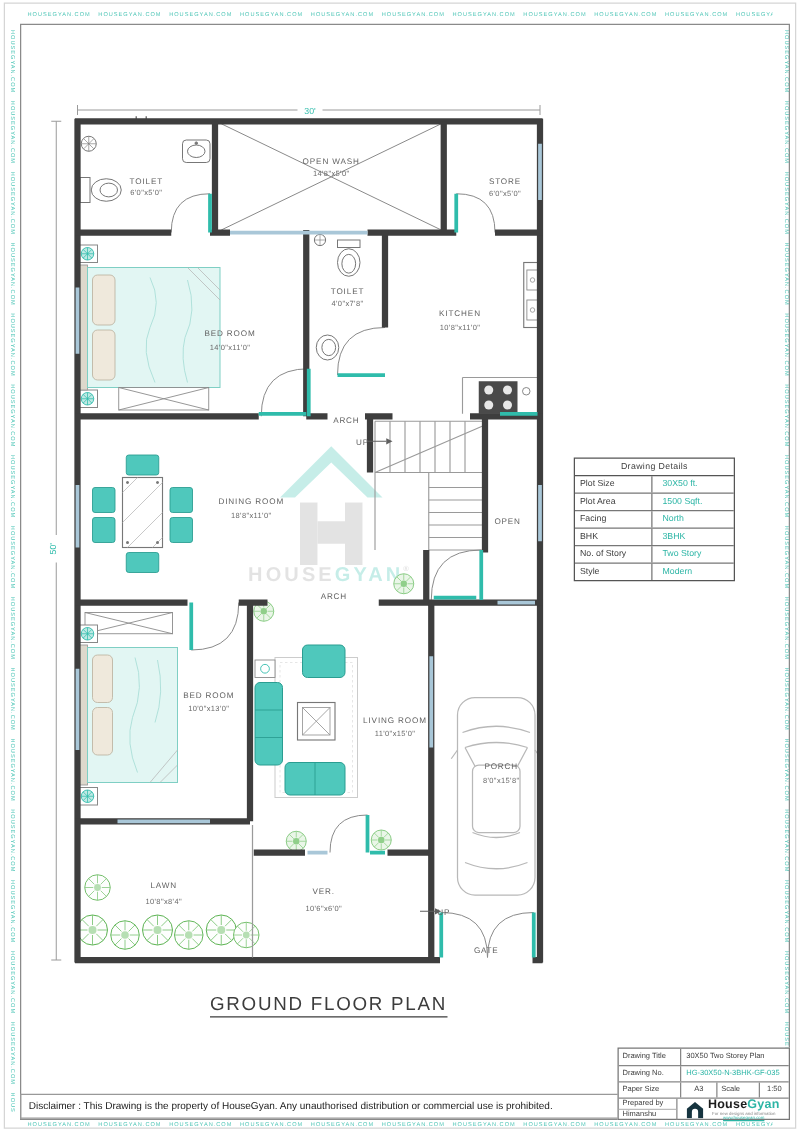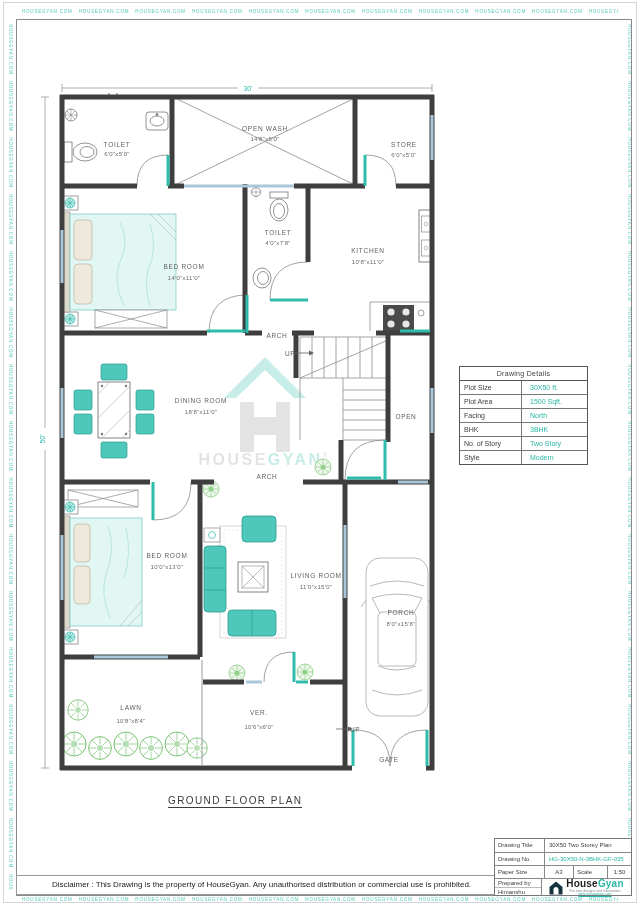--- a/index.html
+++ b/index.html
@@ -22,25 +22,25 @@
   
   .details{position:absolute;left:459px;top:366px;width:127px;border:1px solid #555;
            background:#fff;font-size:7px;color:#3d3d3d;}
   .details .hd{height:13px;line-height:13px;text-align:center;border-bottom:1px solid #555;
                letter-spacing:.3px;}
   .details .dr{display:flex;height:13px;line-height:13px;border-bottom:1px solid #777;}
   .details .dr:last-child{border-bottom:none;}
   .details .dl{width:57px;padding-left:4px;border-right:1px solid #777;}
   .details .dv{flex:1;padding-left:8px;color:#2bb5a5;}
   
-  .plantitle{position:absolute;left:168px;top:795px;font-size:10px;color:#3c3c3c;
+  .plantitle{position:absolute;left:168px;top:795px;font-size:15px;color:#3c3c3c;
              letter-spacing:1.4px;border-bottom:1px solid #3c3c3c;padding-bottom:1px;}
   
   .disclaimer{position:absolute;left:16px;top:875px;width:477px;height:18px;border:1px solid #999;
-              border-right:none;line-height:18px;padding-left:6px;font-size:8px;color:#222;text-align:center;}
+              border-right:none;line-height:18px;padding-left:6px;font-size:8px;color:#222;}
   .tblock{position:absolute;left:494px;top:838px;width:136px;height:56px;border:1px solid #777;
           background:#fff;font-size:6px;color:#3d3d3d;}
   .tr{display:flex;border-bottom:1px solid #888;}
   .tr:last-child{border-bottom:none;}
   .tl{width:46px;padding-left:3px;border-right:1px solid #888;}
   .tv{flex:1;padding-left:4px;}
   .r1{height:13px;line-height:13px;}
   .r2{height:12px;line-height:12px;}
   .r2 .tv{color:#2bb5a5;}
   .r3{height:12px;line-height:12px;}

